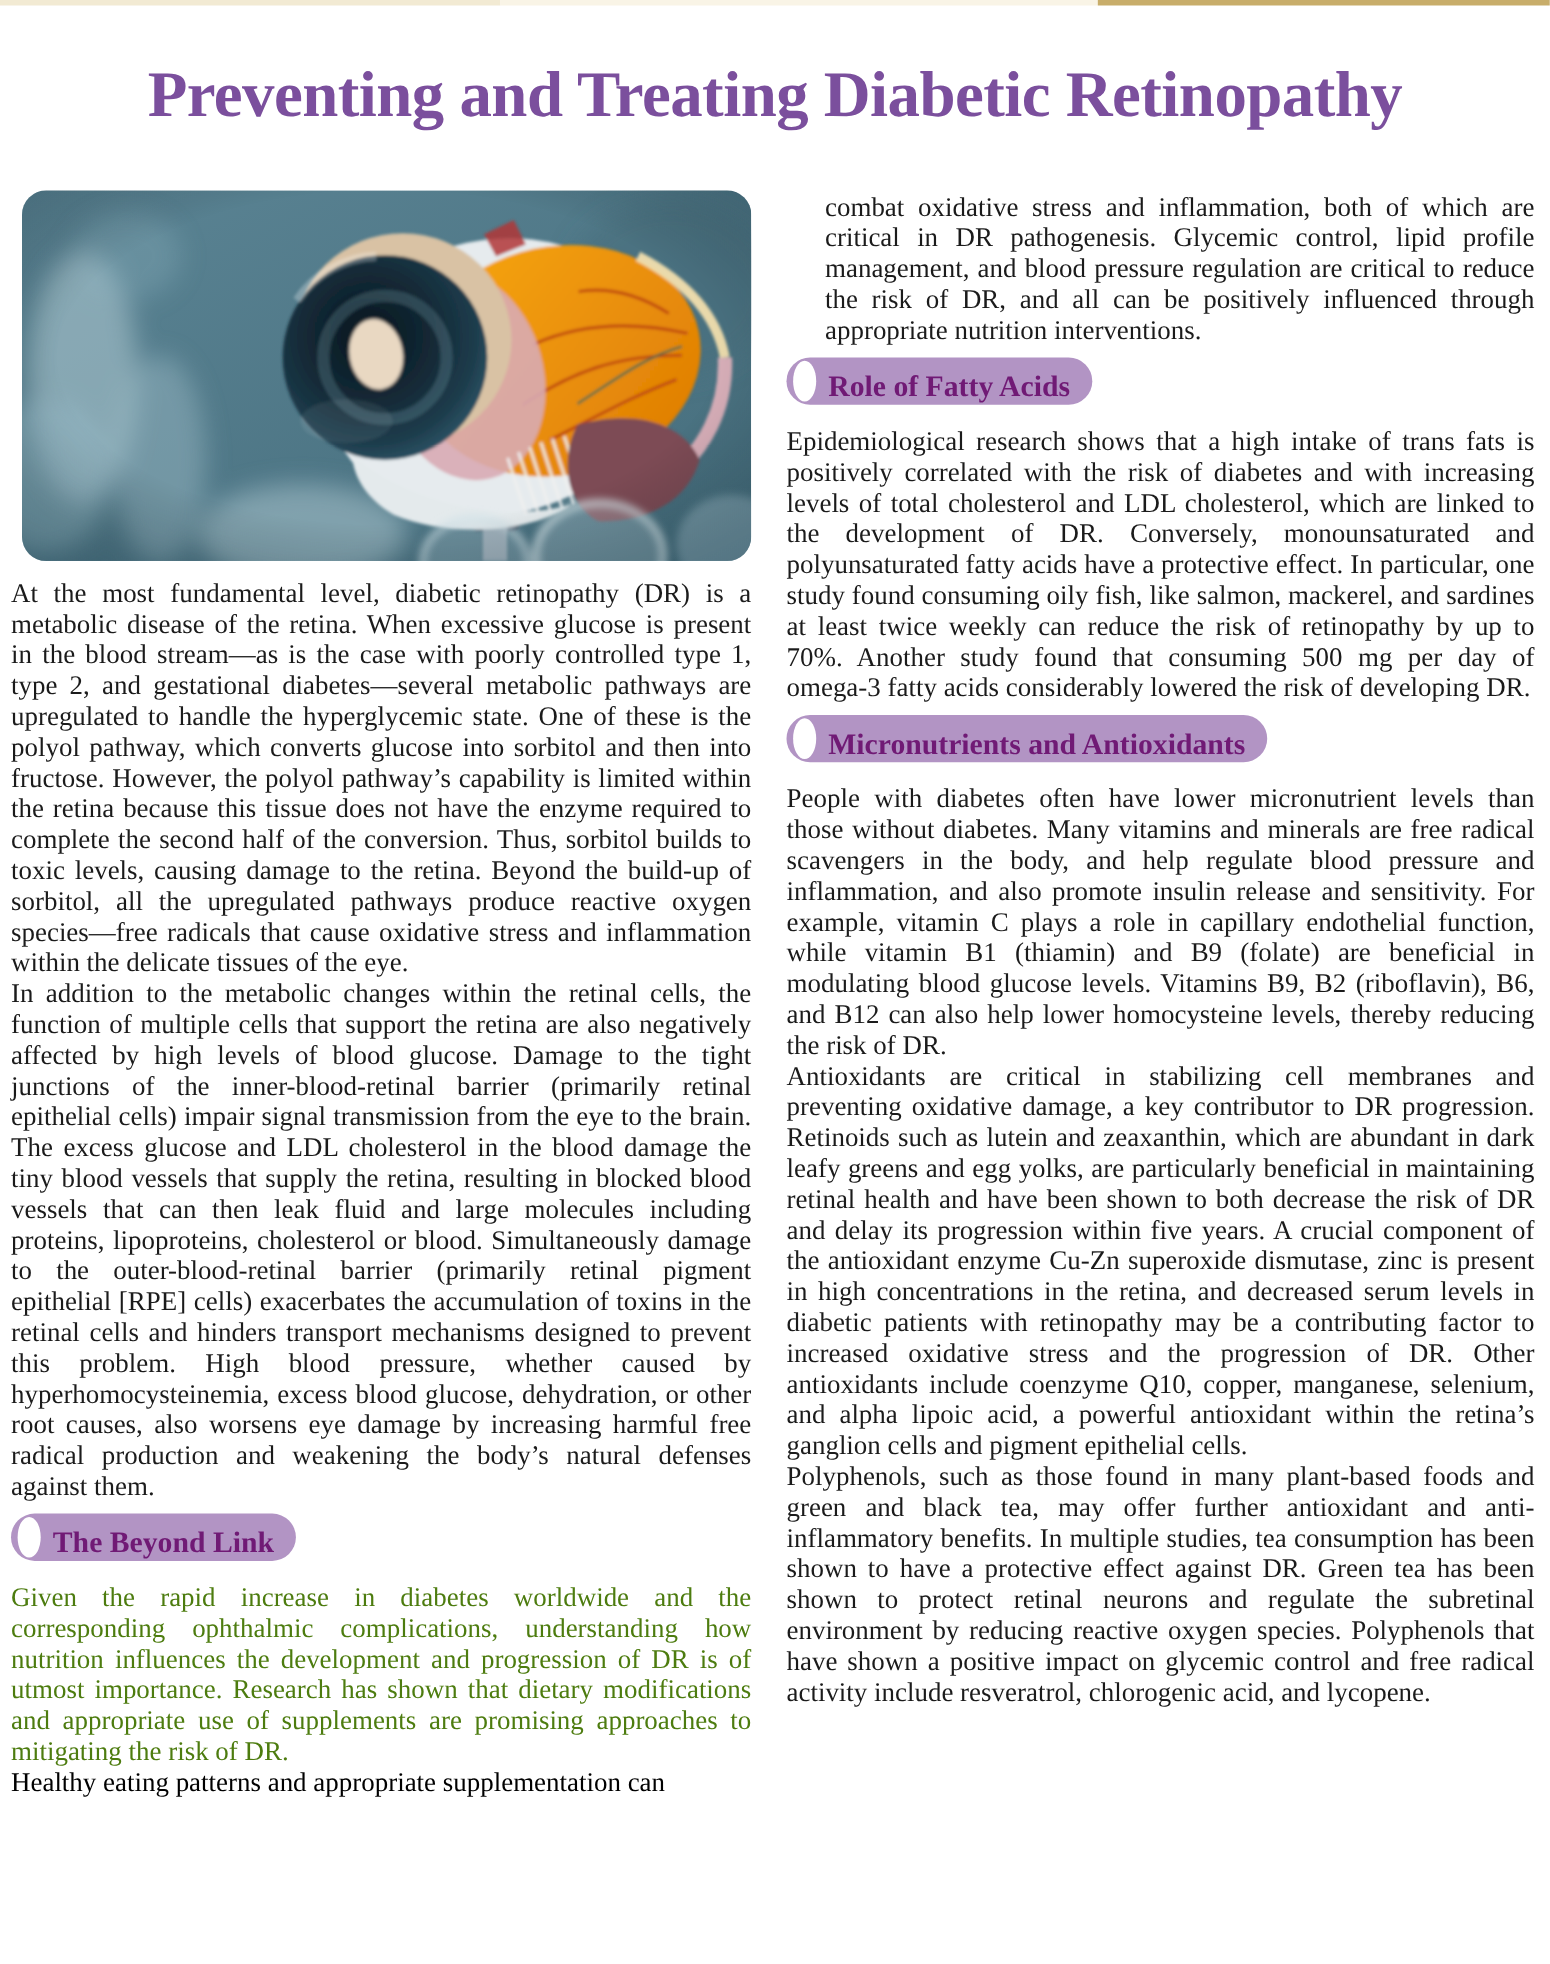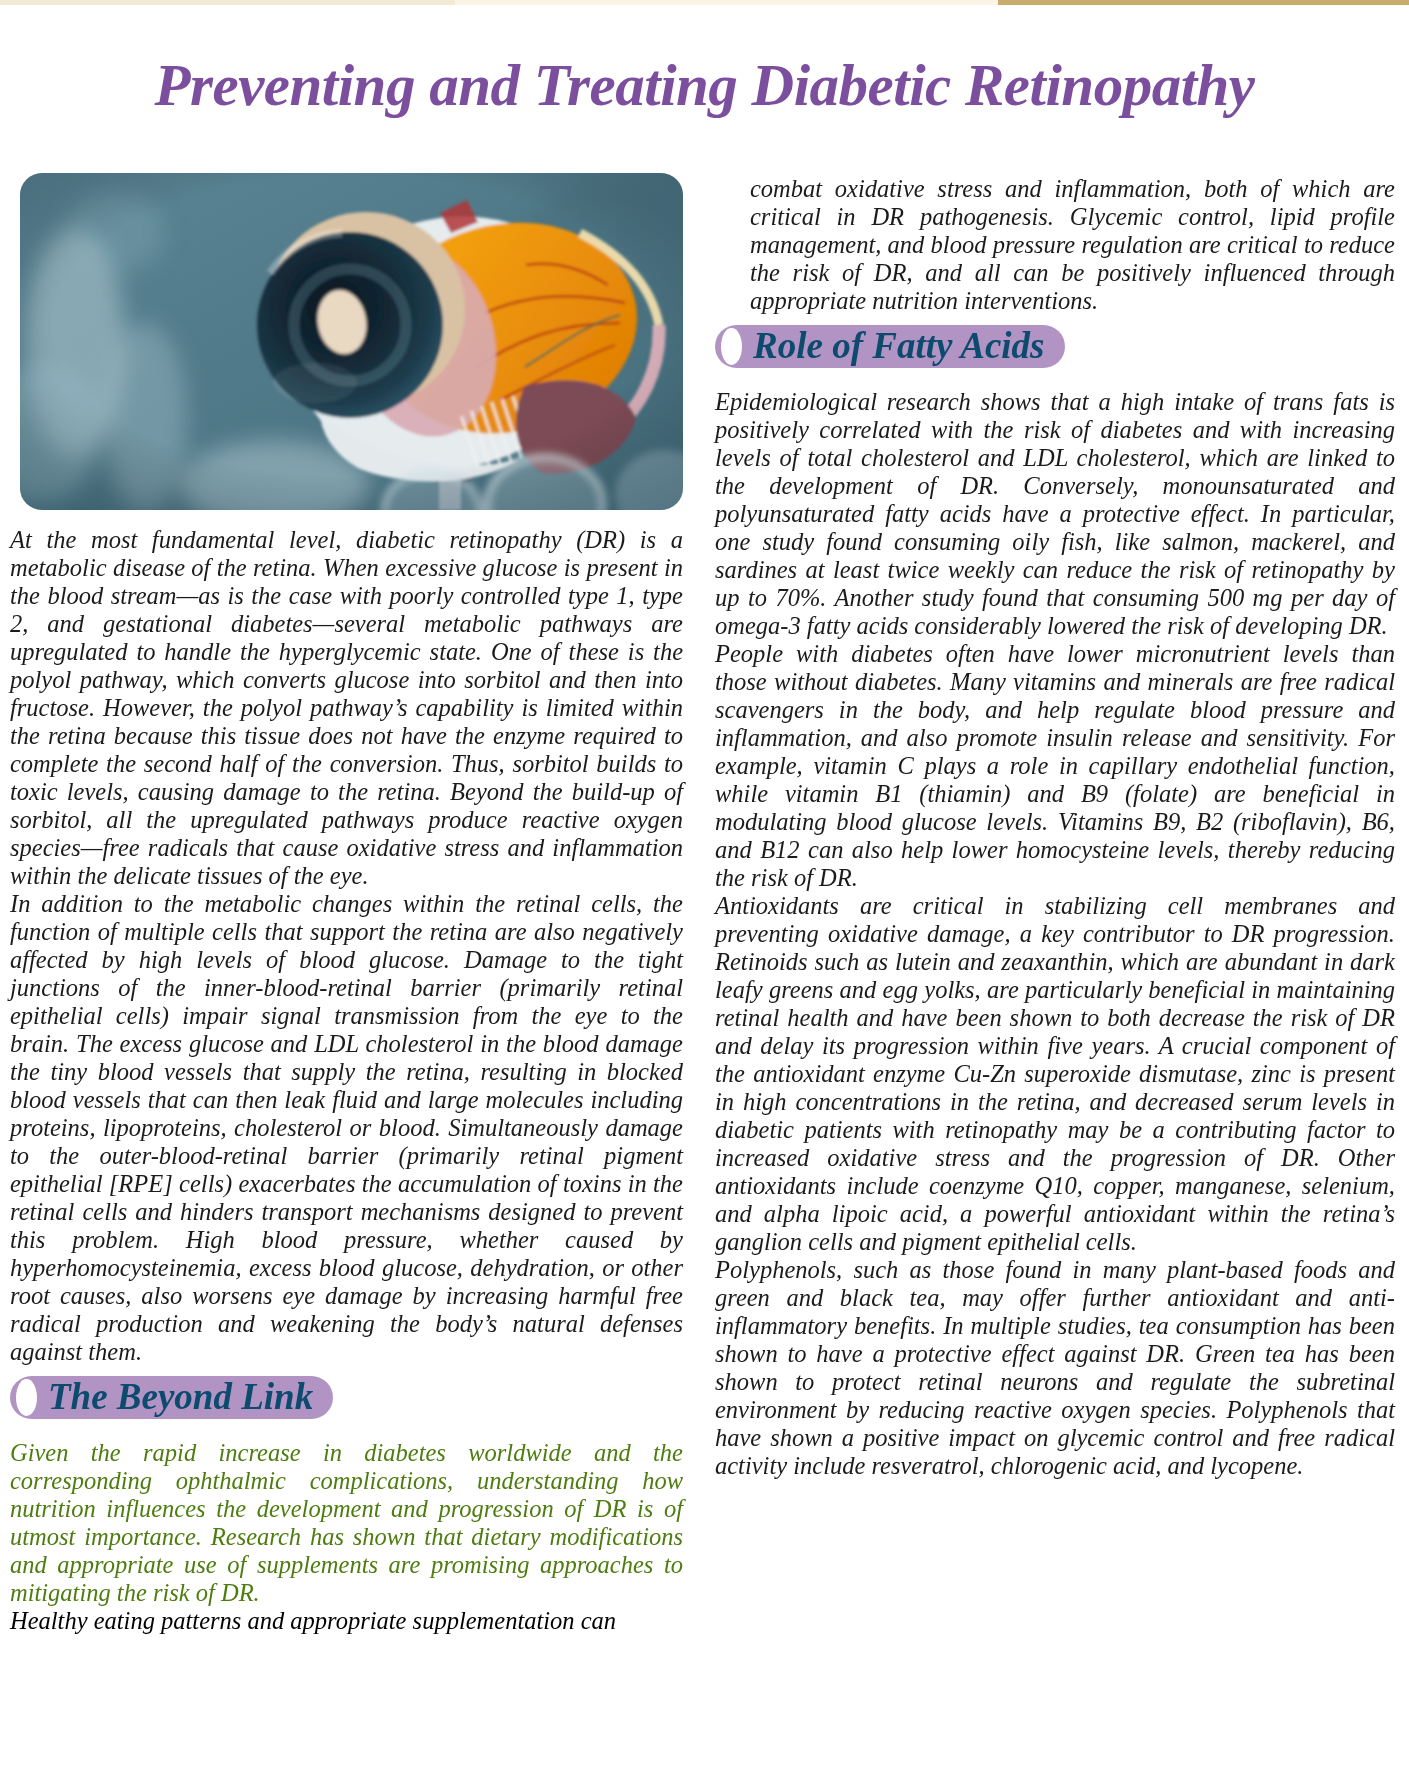--- a/index.html
+++ b/index.html
@@ -1,34 +1,34 @@
 <!DOCTYPE html>
 <html><head>
 <meta charset="utf-8">
 <style>
   html,body{margin:0;padding:0;background:#ffffff;}
   .page{position:relative;width:1409px;height:1755px;background:#ffffff;overflow:hidden;
-        font-family:"Liberation Serif", serif;font-style:italic;}
+        font-family:"Liberation Serif", serif;}
   .topbar{display:flex;height:5px;width:100%;}
   .topbar span{display:block;height:100%;}
   .seg0{width:455px;} .seg1{width:543px;} .seg2{flex:1;}
   h1.title{margin:46px 10px 0 10px;text-align:center;
            font-family:"Liberation Serif", serif;font-weight:700;
            font-size:59px;line-height:1.18;letter-spacing:-0.5px;}
   .columns{display:flex;padding:52px 14px 0 10px;gap:32px;align-items:flex-start;}
   .col{box-sizing:border-box;}
   .col-left{width:673px;}
   .col-right{width:680px;padding-top:2px;}
   .photo-wrap{width:663px;height:337px;margin:0 0 16px 10px;border-radius:22px;
               overflow:hidden;position:relative;}
   .photo-wrap svg{display:block;}
   p.body{margin:0;text-align:justify;font-size:24.5px;line-height:28px;color:#1b1b1b;}
   .pill{position:relative;display:inline-flex;align-items:flex-end;height:43px;
         border-radius:22px;padding:0 20px 0 38px;margin:10px 0 20px 0;
-        color:#0c4a6e;font-weight:700;font-size:37px;font-family:"Liberation Serif", serif;
+        color:#701a75;font-weight:700;font-size:27px;font-family:"Liberation Serif", serif;
         white-space:nowrap;}
   .pill .oval{position:absolute;left:6px;top:3px;width:21px;height:37px;
               background:#ffffff;border-radius:50%;}
   .pill .lbl{position:relative;top:-1px;}
 </style>
 </head>
 <body>
 
 <div class="page">
 
@@ -154,20 +154,24 @@
     <div class="col col-right">
       <p class="body" style="color: rgb(27, 27, 27); margin-left: 35px;">combat oxidative stress and inflammation, both of which are critical in DR pathogenesis. Glycemic control, lipid profile management, and blood pressure regulation are critical to reduce the risk of DR, and all can be positively influenced through appropriate nutrition interventions.</p>
 
       <div class="pill" style="background: rgb(178, 148, 196);">
         <span class="oval"></span>
         <span class="lbl">Role of Fatty Acids</span>
       </div>
 
       <p class="body" style="color: rgb(27, 27, 27);">Epidemiological research shows that a high intake of trans fats is positively correlated with the risk of diabetes and with increasing levels of total cholesterol and LDL cholesterol, which are linked to the development of DR. Conversely, monounsaturated and polyunsaturated fatty acids have a protective effect. In particular, one study found consuming oily fish, like salmon, mackerel, and sardines at least twice weekly can reduce the risk of retinopathy by up to 70%. Another study found that consuming 500 mg per day of omega-3 fatty acids considerably lowered the risk of developing DR.</p>
 
+      <div class="pill" style="background: rgb(178, 148, 196);">
+        <span class="oval"></span>
+        <span class="lbl">Micronutrients and Antioxidants</span>
+      </div>
 
       <p class="body" style="color: rgb(27, 27, 27);">People with diabetes often have lower micronutrient levels than those without diabetes. Many vitamins and minerals are free radical scavengers in the body, and help regulate blood pressure and inflammation, and also promote insulin release and sensitivity. For example, vitamin C plays a role in capillary endothelial function, while vitamin B1 (thiamin) and B9 (folate) are beneficial in modulating blood glucose levels. Vitamins B9, B2 (riboflavin), B6, and B12 can also help lower homocysteine levels, thereby reducing the risk of DR.</p>
       <p class="body" style="color: rgb(27, 27, 27);">Antioxidants are critical in stabilizing cell membranes and preventing oxidative damage, a key contributor to DR progression. Retinoids such as lutein and zeaxanthin, which are abundant in dark leafy greens and egg yolks, are particularly beneficial in maintaining retinal health and have been shown to both decrease the risk of DR and delay its progression within five years. A crucial component of the antioxidant enzyme Cu-Zn superoxide dismutase, zinc is present in high concentrations in the retina, and decreased serum levels in diabetic patients with retinopathy may be a contributing factor to increased oxidative stress and the progression of DR. Other antioxidants include coenzyme Q10, copper, manganese, selenium, and alpha lipoic acid, a powerful antioxidant within the retina’s ganglion cells and pigment epithelial cells.</p>
       <p class="body" style="color: rgb(27, 27, 27);">Polyphenols, such as those found in many plant-based foods and green and black tea, may offer further antioxidant and anti-inflammatory benefits. In multiple studies, tea consumption has been shown to have a protective effect against DR. Green tea has been shown to protect retinal neurons and regulate the subretinal environment by reducing reactive oxygen species. Polyphenols that have shown a positive impact on glycemic control and free radical activity include resveratrol, chlorogenic acid, and lycopene.</p>
     </div>
 
   </div>
 </div>
 
 </body></html>

